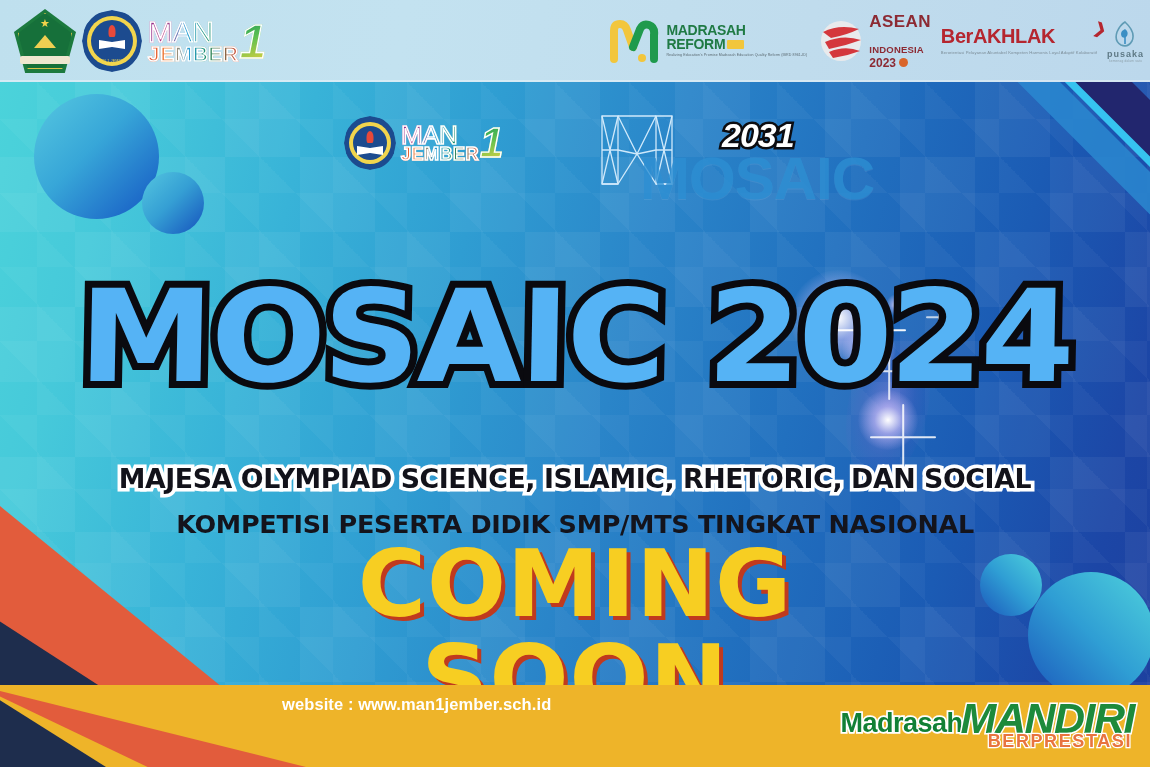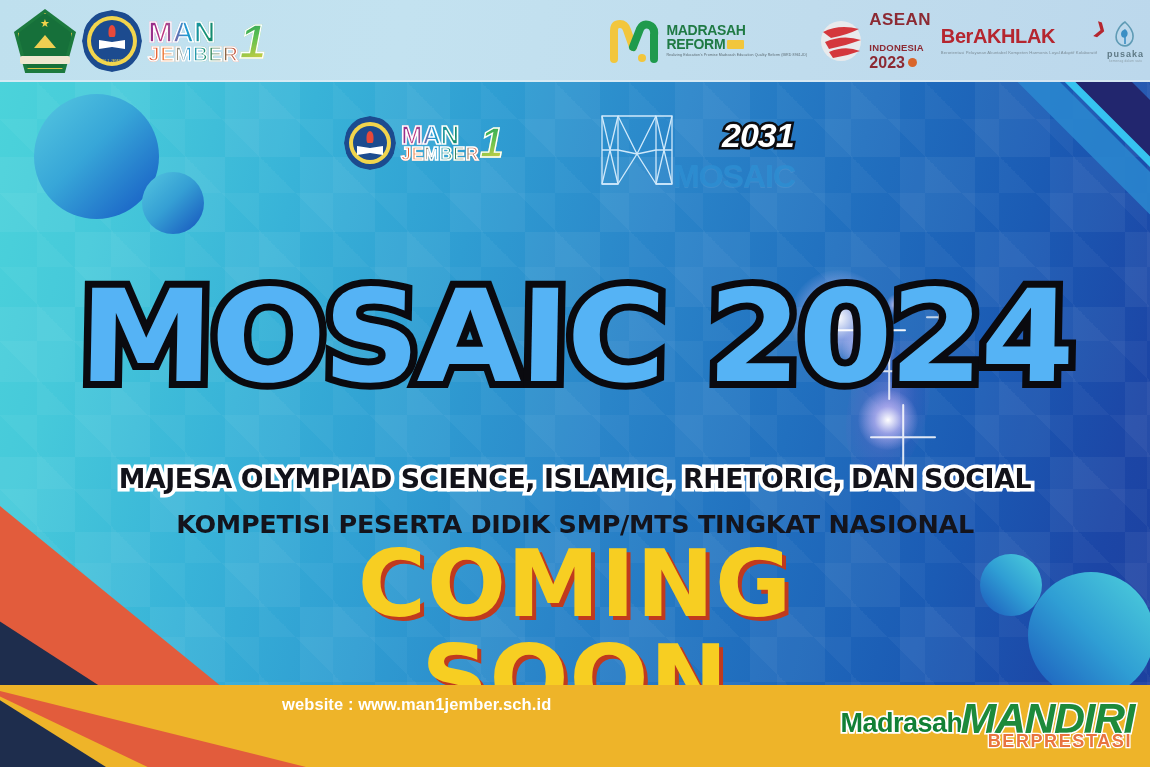--- a/index.html
+++ b/index.html
@@ -90,21 +90,21 @@
   }
   .seal .arc-text{
     position:absolute;left:0;right:0;bottom:9px;text-align:center;
     font-size:3.6px;color:#f2d54d;letter-spacing:.2px;
   }
 
   
   .man-word{ position:relative; height:58px; display:flex; align-items:center; }
   .man-word .mw-stack{ display:flex; flex-direction:column; line-height:.88; }
   .man-word .mw-main{
-    font-size:30px;font-weight:700;letter-spacing:-.5px;
+    font-size:30px;font-weight:400;letter-spacing:-.5px;
     background:linear-gradient(90deg,#8b2d8f 0%,#c0357f 18%,#1f9ad6 42%,#138f68 66%,#1a6fae 100%);
     -webkit-background-clip:text;background-clip:text;color:transparent;
     -webkit-text-stroke:1.6px #ffffff;
     paint-order:stroke fill;
   }
   .man-word .mw-sub{
     font-size:21px;font-weight:900;letter-spacing:.5px;
     background:linear-gradient(90deg,#e2492f 0%,#ef7d2a 22%,#2a9fd6 45%,#1e8f5f 66%,#e0452e 100%);
     -webkit-background-clip:text;background-clip:text;color:transparent;
     -webkit-text-stroke:1.6px #ffffff;
@@ -127,21 +127,21 @@
   .mr-t2{ font-size:14px;font-weight:800;color:#1f7a44;letter-spacing:-.3px;display:flex;align-items:center;gap:2px; }
   .mr-chip{ display:inline-block;width:17px;height:9px;background:#f2c63c;border-radius:1px; }
   .mr-tiny{ font-size:3.6px;color:#5b6a72;line-height:1.45;margin-top:2px;letter-spacing:.1px; }
 
   
   .asean{ display:flex; align-items:center; gap:0; }
   .asean-globe{ width:52px;height:46px;position:relative; }
   .asean-text{ line-height:1; }
   .as-t1{ font-size:17px;font-weight:700;color:#8c2a33;letter-spacing:.4px; }
   .as-t2{ font-size:9.5px;font-weight:600;color:#8c2a33;letter-spacing:.2px;margin-top:15px; }
-  .as-t3{ font-size:16px;font-weight:700;color:#8c2a33;margin-top:2px;display:flex;align-items:center;gap:3px; }
+  .as-t3{ font-size:12px;font-weight:700;color:#8c2a33;margin-top:2px;display:flex;align-items:center;gap:3px; }
   .as-dot{ width:9px;height:9px;border-radius:50%;background:#d9652a;display:inline-block; }
 
   
   .ber{ position:relative; }
   .ber-main{ font-size:20px;font-weight:800;color:#b5262f;letter-spacing:-.4px;position:relative; }
   .ber-arrow{ position:absolute;right:-9px;top:-5px;color:#b5262f;font-size:15px;transform:rotate(18deg); }
   .ber-tiny{ font-size:4.2px;color:#7c8d98;line-height:1.5;margin-top:2px;letter-spacing:.1px; }
 
   
   .pusaka{ text-align:center; }
@@ -245,25 +245,24 @@
     display:flex; align-items:center; gap:5px;
   }
   .stage-man .seal{ width:52px;height:54px; }
   .stage-man .mw-main{ font-size:26px; }
   .stage-man .mw-sub{ font-size:18px; }
   .stage-man .mw-one{ font-size:42px; }
 
   
   .m-wire{ position:absolute; left:596px; top:0px; width:82px; height:80px; }
   .ghost-mosaic{
-    position:absolute; left:640px; top:48px;
-    font-size:32px; font-weight:900; letter-spacing:-1px;
+    position:absolute; left:640px; top:34px;
+    font-size:60px; font-weight:900; letter-spacing:-1px;
     color:#2d8fd3; opacity:.78;
     text-shadow:0 1px 0 rgba(255,255,255,.10);
-    margin-left:33px;
   }
   .yr-2024{
     position:absolute; left:722px; top:6px;
     font-size:34px; font-weight:900; font-style:italic; letter-spacing:-1px;
     color:#ffffff;
     -webkit-text-stroke:5px #0c0c10;
     paint-order:stroke fill;
   }
 
   

